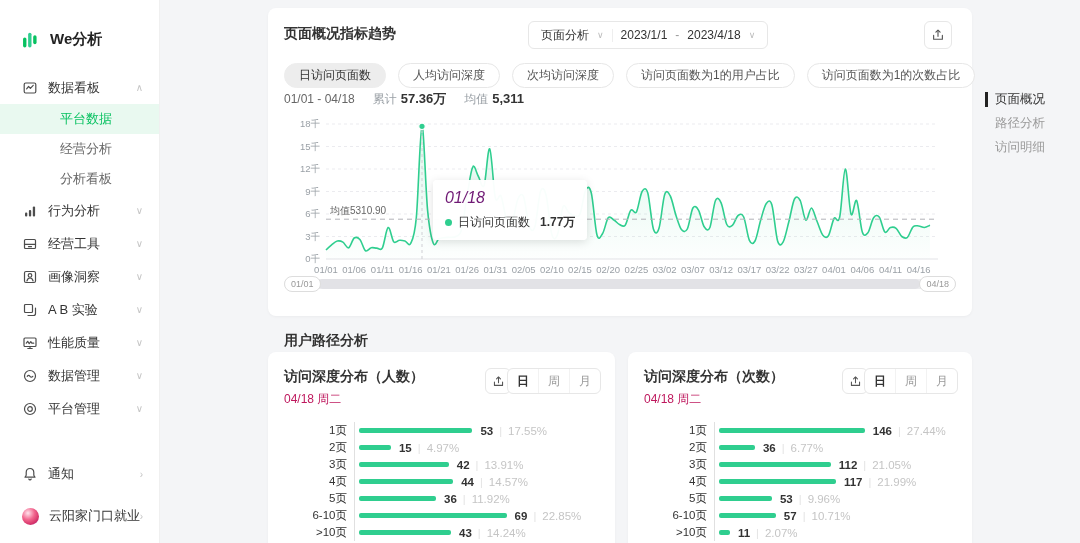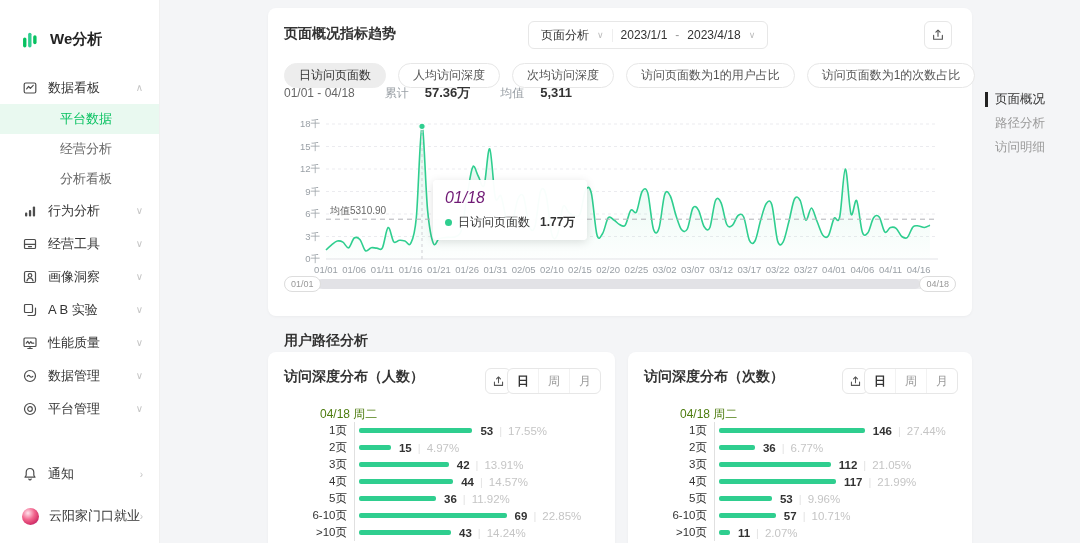--- a/index.html
+++ b/index.html
@@ -37,22 +37,22 @@
   .scope-pill .vdiv { width:1px; height:13px; background:#eee; }
   .scope-pill .dash { color:#999; }
   .icon-btn { position:absolute; width:28px; height:28px; border:1px solid #e7e7e7;
     border-radius:6px; background:#fff; display:flex; align-items:center;
     justify-content:center; cursor:pointer; }
   .trend-card .icon-btn { right:20px; top:13px; }
   .tabs { position:absolute; left:16px; top:55px; display:flex; gap:12px; }
   .tab-pill { height:25px; line-height:23px; padding:0 14px; border-radius:13px;
     font-size:12px; color:#555; border:1px solid #e7e7e7; background:#fff; cursor:pointer; white-space:nowrap; }
   .tab-pill.active { background:#ededed; border-color:#ededed; color:#333; }
-  .summary { position:absolute; left:16px; top:76px; display:flex; align-items:baseline;
-    gap:16px; font-size:12px; color:#666; }
+  .summary { position:absolute; left:16px; top:82px; display:flex; align-items:baseline;
+    gap:4px; font-size:12px; color:#666; }
   .summary .lab { color:#9aa0a6; margin-left:14px; }
   .summary .val { color:#333; font-weight:bold; font-size:13px; }
   .chart-wrap { position:absolute; left:14px; top:104px; width:676px; height:172px; }
   .chart-tooltip { position:absolute; min-width:118px; background:rgba(255,255,255,0.97);
     border-radius:4px; box-shadow:0 2px 10px rgba(0,0,0,0.13); padding:9px 12px; z-index:2; }
   .tt-date { color:#701a75; font-size:16px; margin-bottom:7px;font-style:italic; }
   .tt-row { display:flex; align-items:center; font-size:12px; color:#333; white-space:nowrap; }
   .tt-dot { width:7px; height:7px; border-radius:50%; background:#2fce8f; margin-right:6px; }
   .tt-val { margin-left:10px; font-weight:bold; }
   .slider { position:absolute; left:16px; right:16px; top:268px; height:16px; }
@@ -66,21 +66,21 @@
   .slider .h-left { left:0; } .slider .h-right { right:0; }
   
   .right-nav { position:absolute; left:985px; top:92px; display:flex; flex-direction:column; gap:9px; }
   .rn-item { font-size:12.5px; color:#999; padding-left:10px; cursor:pointer; line-height:15px; }
   .rn-item.active { border-left:3px solid #222; padding-left:7px; color:#333; }
   
   .section-title { position:absolute; left:284px; top:332px; font-size:14px; font-weight:bold; color:#333; }
   .depth-card-0 { left:268px; top:352px; width:347px; height:200px; }
   .depth-card-1 { left:628px; top:352px; width:344px; height:200px; }
   .depth-title { position:absolute; left:16px; top:16px; font-size:14px; font-weight:bold; color:#333; }
-  .depth-sub { position:absolute; left:16px; top:54px; font-size:12px; color:#4d7c0f;margin-left:36px; }
+  .depth-sub { position:absolute; left:16px; top:39px; font-size:12px; color:#be185d; }
   .depth-card-0 .icon-btn, .depth-card-1 .icon-btn { width:26px; height:26px; right:104px; top:16px; }
   .seg { position:absolute; right:14px; top:16px; height:26px; border:1px solid #e7e7e7;
     border-radius:6px; display:flex; align-items:center; background:#fff; }
   .seg span { padding:0 9px; font-size:12px; color:#999; cursor:pointer; line-height:24px; }
   .seg span + span { border-left:1px solid #f2f2f2; }
   .seg span.active { color:#333; font-weight:bold; }
   .bars { position:absolute; left:16px; right:10px; top:70px; }
   .bar-row { display:flex; align-items:center; height:17px; }
   .bar-label { width:42px; text-align:right; padding-right:7px; font-size:11.5px; color:#333; flex:none;margin-left:28px; }
   .bar-area { flex:1; display:flex; align-items:center; border-left:1px solid #e0e0e0;

